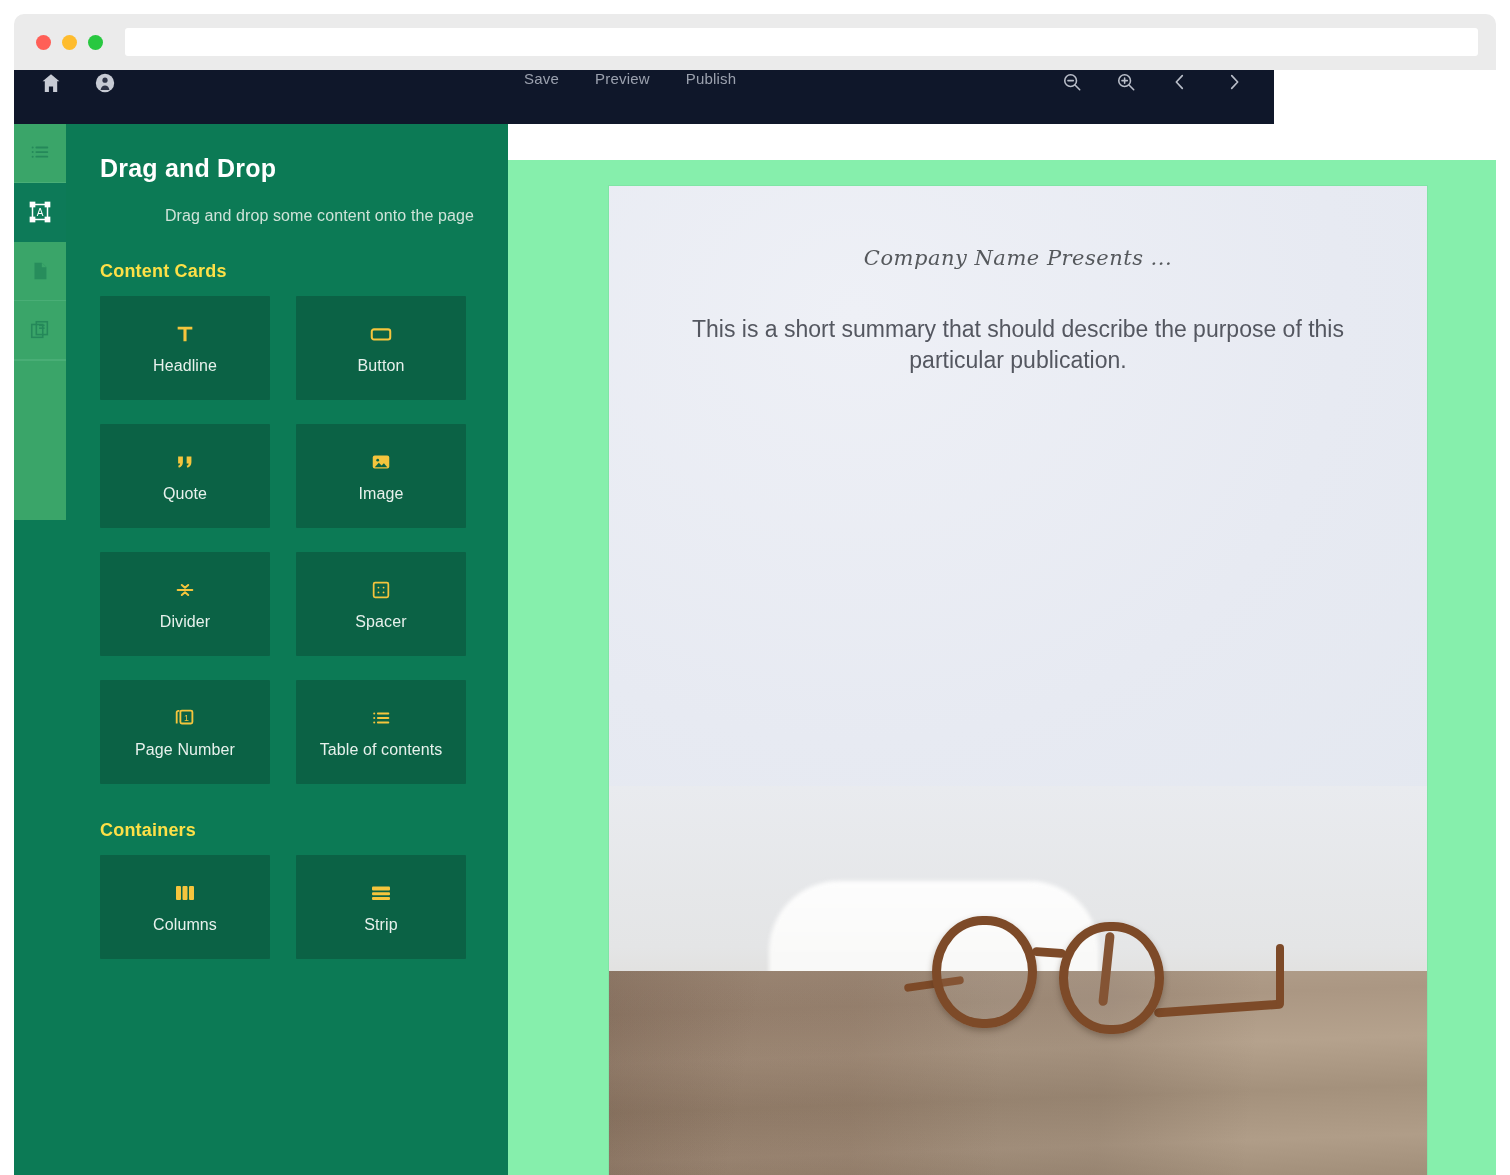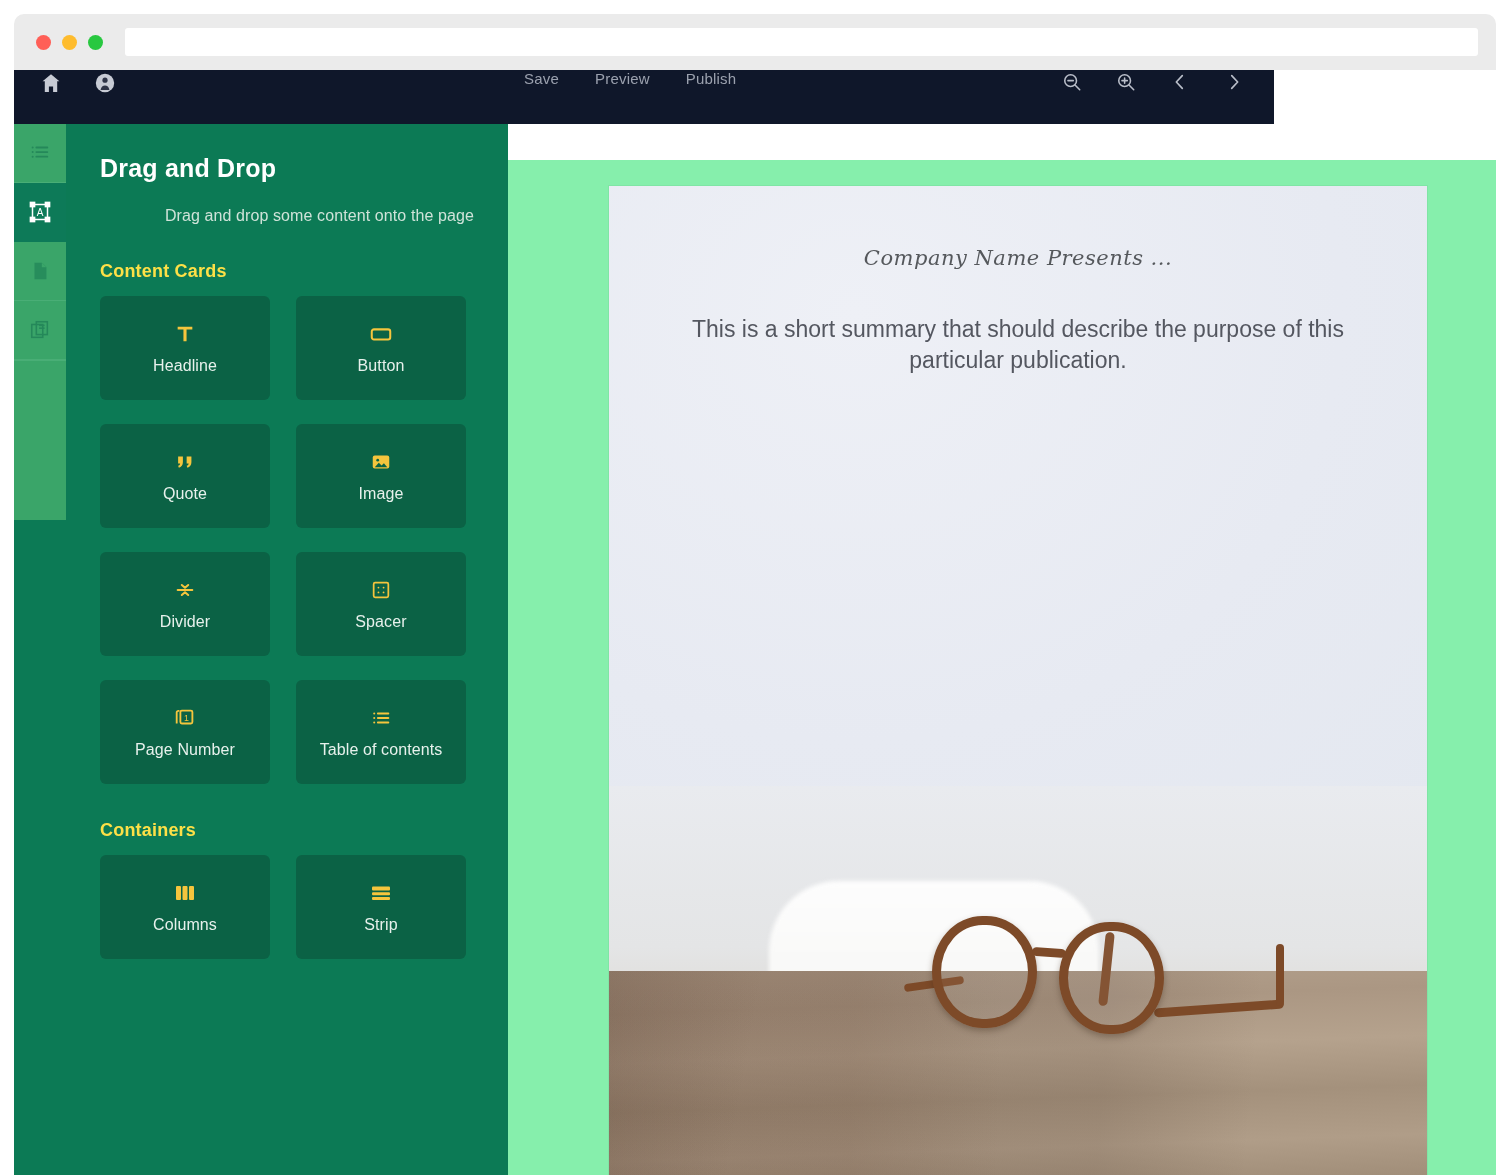--- a/index.html
+++ b/index.html
@@ -187,21 +187,21 @@
     letter-spacing: .2px;
   }
   .card-grid {
     display: grid;
     grid-template-columns: 170px 170px;
     gap: 24px 26px;
   }
   .card {
     height: 104px;
     background: #0b6245;
-    border-radius: 6px;
+    border-radius: 1px;
     display: flex;
     flex-direction: column;
     align-items: center;
     justify-content: center;
     cursor: grab;
     user-select: none;
   }
   .card-icon {
     color: #f5c53d;
     height: 26px;

